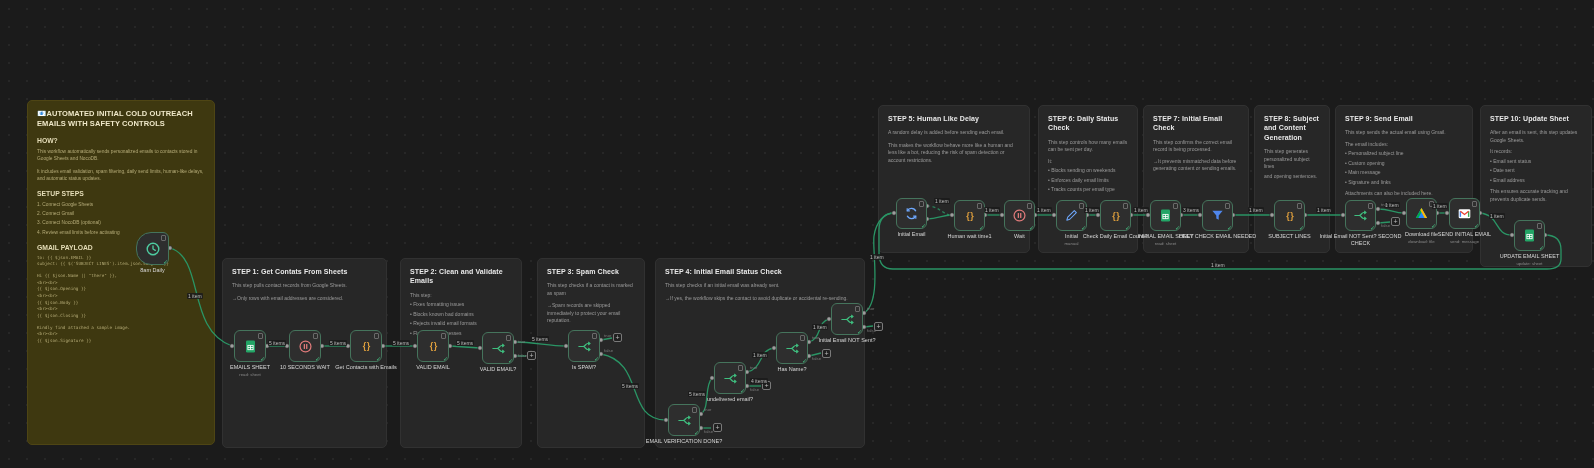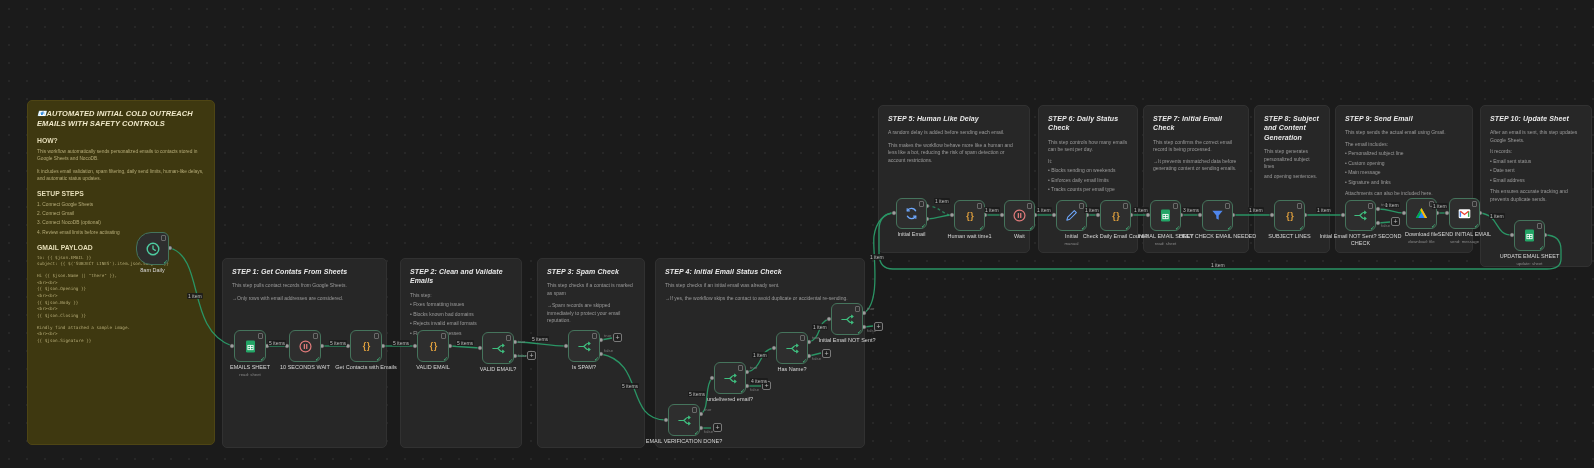--- a/index.html
+++ b/index.html
@@ -5,21 +5,21 @@
   html,body{margin:0;padding:0;background:#141414;}
   .canvas{position:relative;width:1594px;height:468px;overflow:hidden;
     background:#1b1b1b;
     background-image:radial-gradient(circle,#272727 1px,transparent 1px);
     background-size:18px 18px;
     font-family:"Liberation Sans",sans-serif;}
   
   .note{position:absolute;border-radius:5px;padding:8px 9px;box-sizing:border-box;z-index:1;}
   .note.dark{background:#272727;border:1px solid #313131;}
   .note.yellow{background:#3e3810;border:1px solid #4e4514;}
-  .ntitle{font-size:7px;font-weight:700;color:#e9e9e9;line-height:1.35;margin-bottom:6px;letter-spacing:.1px;font-style:italic;}
+  .ntitle{font-size:7px;font-weight:700;color:#e9e9e9;line-height:1.35;margin-bottom:6px;letter-spacing:.1px;}
   .yellow .ntitle{color:#efe8c9;font-size:7.5px;}
   .sline{font-size:5px;color:#9b9b9b;line-height:1.5;margin-bottom:2px;}
   .yellow .sline{color:#b5ab78;font-size:4.8px;}
   .yh{font-size:6.8px;font-weight:700;color:#e5ddb8;margin:8px 0 4px 0;}
   .pline{font-family:"DejaVu Sans Mono",monospace;font-size:4.3px;color:#b3a974;line-height:1.55;min-height:5px;}
   
   .node{position:absolute;background:#2e2e2e;border:1px solid #45745c;border-radius:6px;z-index:4;box-sizing:border-box;}
   .node.trigger{border-radius:15px 6px 6px 15px;}
   .node .icwrap{position:absolute;inset:0;display:flex;align-items:center;justify-content:center;}
   .badge{position:absolute;top:2px;right:2px;width:3.5px;height:3.5px;border:1px solid #6a6a6a;border-radius:1px;}

